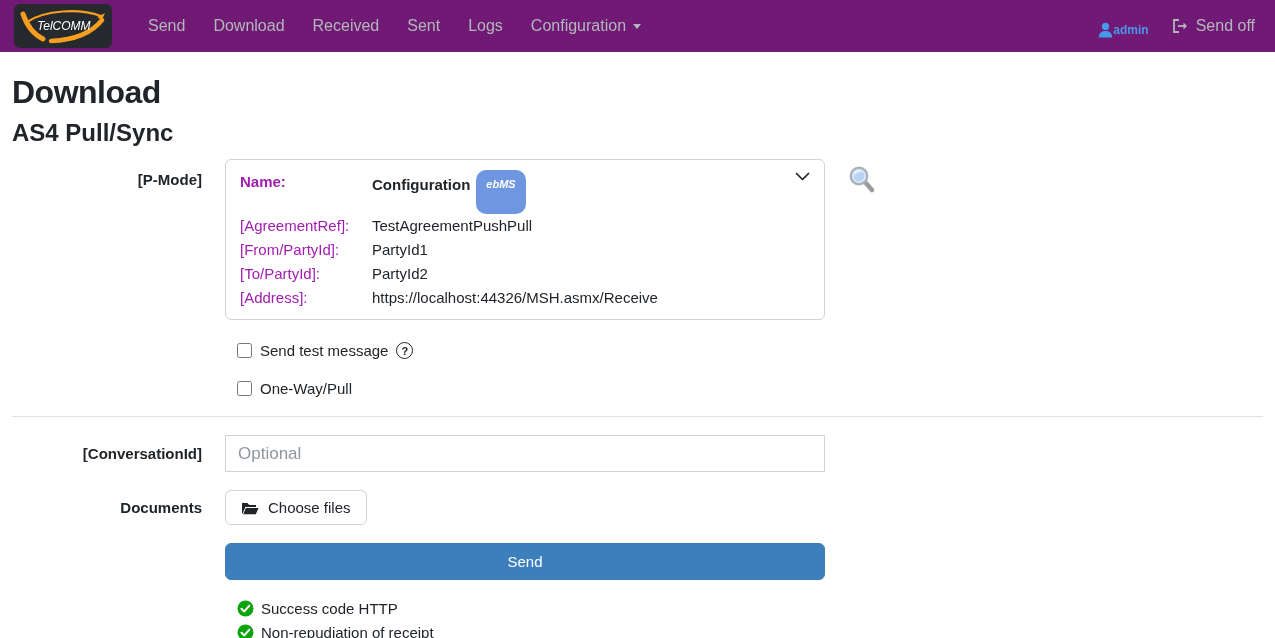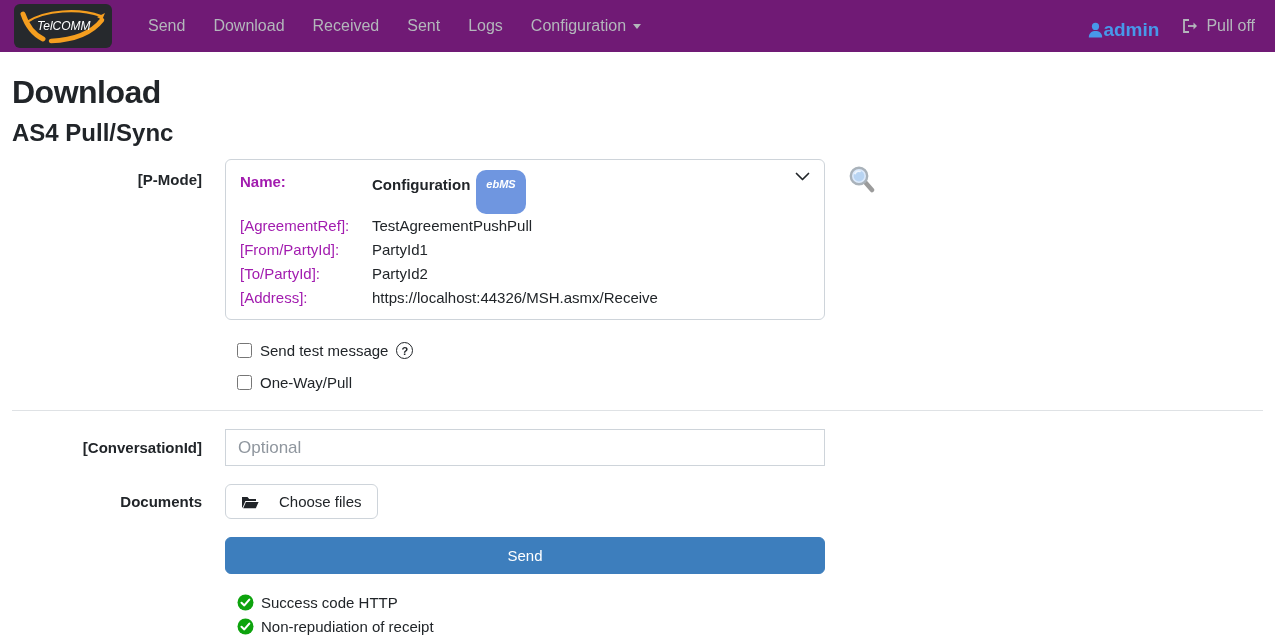--- a/index.html
+++ b/index.html
@@ -10,21 +10,21 @@
   .navbar { height:52px; background:#701a75; display:flex; align-items:center; padding:0 14px; }
   .logo { width:98px; height:44px; background:#26292d; border-radius:6px; display:flex;
     align-items:center; justify-content:center; position:relative; flex:0 0 auto; }
   .nav-links { display:flex; align-items:center; margin-left:24px; gap:4px; }
   .nav-link { color:#b3b7bb; font-size:16px; padding:8px 12px; cursor:pointer; white-space:nowrap;
     display:flex; align-items:center; gap:7px; }
   .caret-down { width:0; height:0; border-left:4px solid transparent; border-right:4px solid transparent;
     border-top:5px solid #b3b7bb; display:inline-block; }
   .nav-right { margin-left:auto; display:flex; align-items:center; gap:10px; }
   .nav-user { display:flex; align-items:center; color:#4798ea; font-weight:700;
-    font-size:19px; padding:8px 6px; cursor:pointer;margin-top:8px; }
+    font-size:12px; padding:8px 6px; cursor:pointer;margin-top:8px; }
   .nav-signoff { display:flex; align-items:center; gap:7px; color:#b3b7bb; font-size:16px;
     padding:8px 6px; cursor:pointer; }
 
   
   .container { padding:0 12px; }
   h1.page-title { font-size:32px; font-weight:700; margin:22px 0 6px; letter-spacing:-0.5px; }
   h2.page-subtitle { font-size:24px; font-weight:700; margin:8px 0 12px; }
 
   .form-row { display:grid; grid-template-columns:190px 600px 40px; column-gap:23px; align-items:center; }
   .form-label { text-align:right; font-weight:700; font-size:15px; }
@@ -49,33 +49,33 @@
     border:1.6px solid #212529; border-radius:50%; font-size:11px; font-weight:700; cursor:pointer; }
 
   hr.divider { border:none; border-top:1px solid #dfe2e5; margin:19px 0 18px; }
 
   
   .text-input { width:600px; height:37px; border:1px solid #ced4da; border-radius:0;
     padding:6px 12px; font-size:17px; color:#212529; font-family:inherit; }
   .text-input::placeholder { color:#8f969e; }
 
   
-  .choose-btn { display:inline-flex; align-items:center; gap:20px; background:#fff;
+  .choose-btn { display:inline-flex; align-items:center; gap:9px; background:#fff;
     border:1px solid #ced4da; border-radius:6px; padding:8px 15px; font-size:15px; cursor:pointer;
     font-family:inherit; color:#212529; }
 
   
   .send-btn { width:600px; height:37px; background:#3d7ebd; border:1px solid #3d7ebd; color:#fff;
     border-radius:6px; font-size:15px; cursor:pointer; font-family:inherit; }
 
   
   .status-list { margin:20px 0 0 225px; display:flex; flex-direction:column; gap:7px; }
   .status-item { display:flex; align-items:center; gap:7px; font-size:15px; }
 
-  .mt22 { margin-top:22px; } .mt24 { margin-top:15px; } .mt18 { margin-top:18px; }
+  .mt22 { margin-top:22px; } .mt24 { margin-top:21px; } .mt18 { margin-top:18px; }
 </style>
 </head>
 <body>
 
 <nav class="navbar">
   <div class="logo">
     <svg width="92" height="40" viewBox="0 0 92 40">
       <path d="M6 8 C 10 20, 16 28, 26 33" stroke="#f59e1f" stroke-width="5" fill="none" stroke-linecap="round"></path>
       <path d="M10 16 C 28 4, 62 2, 84 10" stroke="#f59e1f" stroke-width="2.2" fill="none" stroke-linecap="round"></path>
       <path d="M34 35 C 56 34, 74 28, 85 14" stroke="#f59e1f" stroke-width="4.5" fill="none" stroke-linecap="round"></path>
@@ -101,21 +101,21 @@
         <path d="M0.8 15.5 C 0.8 10.8, 4 9, 7.5 9 C 11 9, 14.2 10.8, 14.2 15.5 Z" fill="#4798ea"></path>
       </svg>
       <span>admin</span>
     </span>
     <span class="nav-signoff">
       <svg width="18" height="16" viewBox="0 0 18 16">
         <path d="M8 2 H3 V14 H8" stroke="#b3b7bb" stroke-width="1.8" fill="none"></path>
         <path d="M7 8 H14" stroke="#b3b7bb" stroke-width="1.8" fill="none"></path>
         <path d="M12.5 4.5 L16 8 L12.5 11.5 Z" fill="#b3b7bb"></path>
       </svg>
-      <span>Pull off</span>
+      <span>Send off</span>
     </span>
   </div>
 </nav>
 
 <div class="container">
   <h1 class="page-title">Download</h1>
   <h2 class="page-subtitle">AS4 Pull/Sync</h2>
 
   <div class="form-row">
     <div class="form-label top">[P-Mode]</div>

